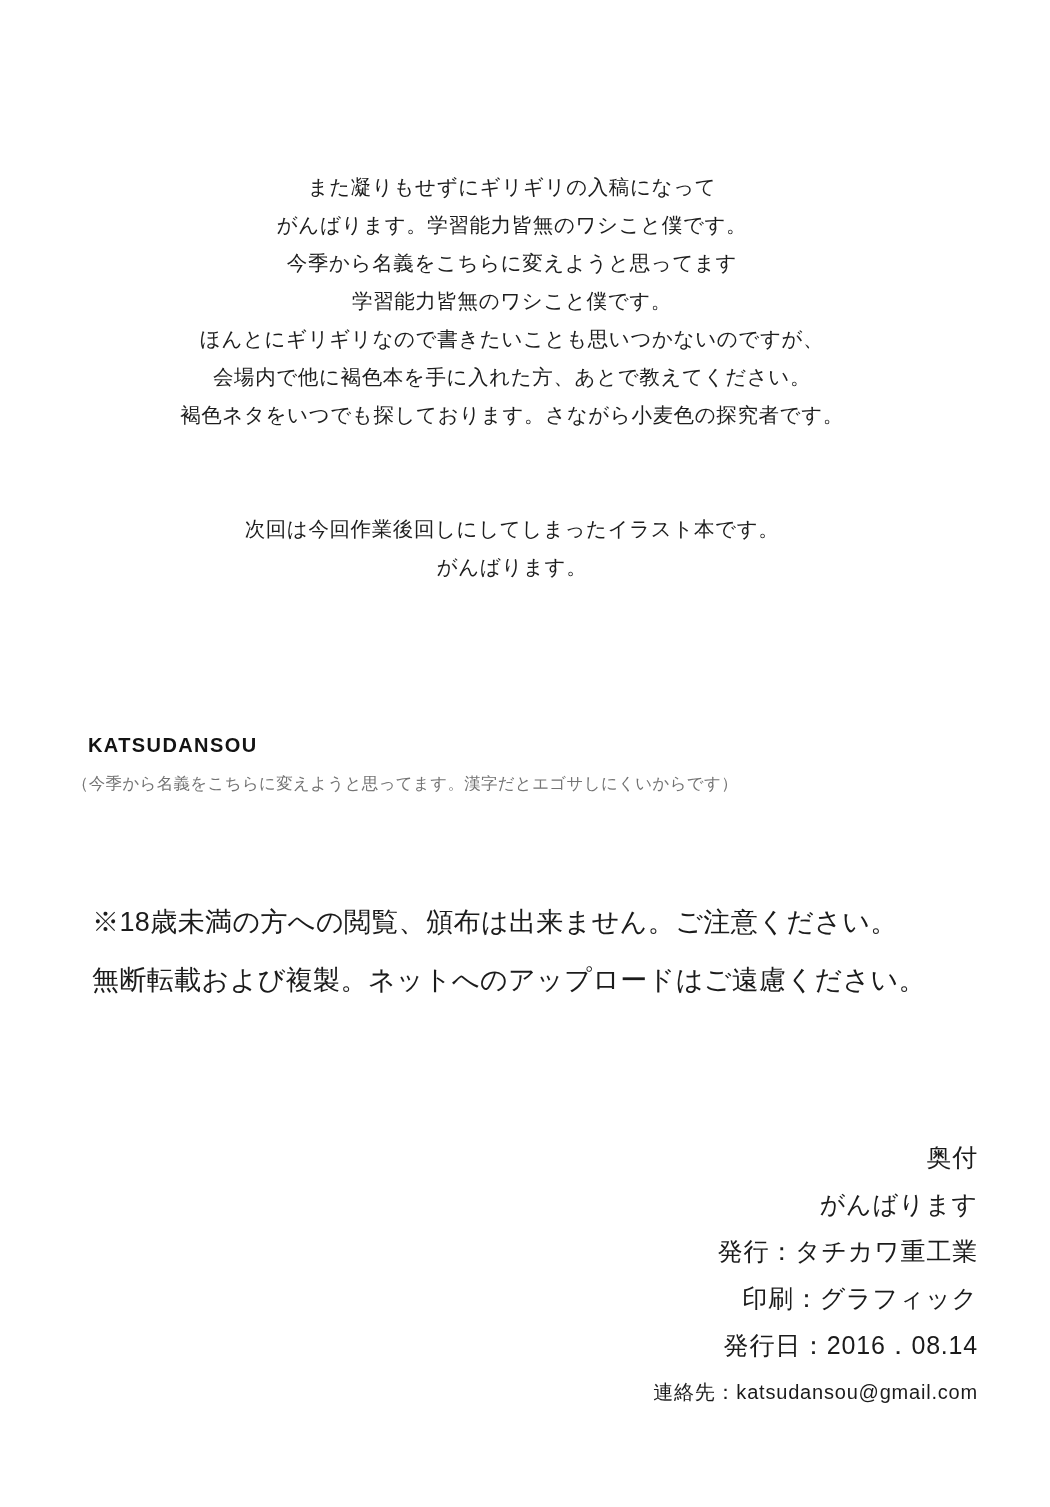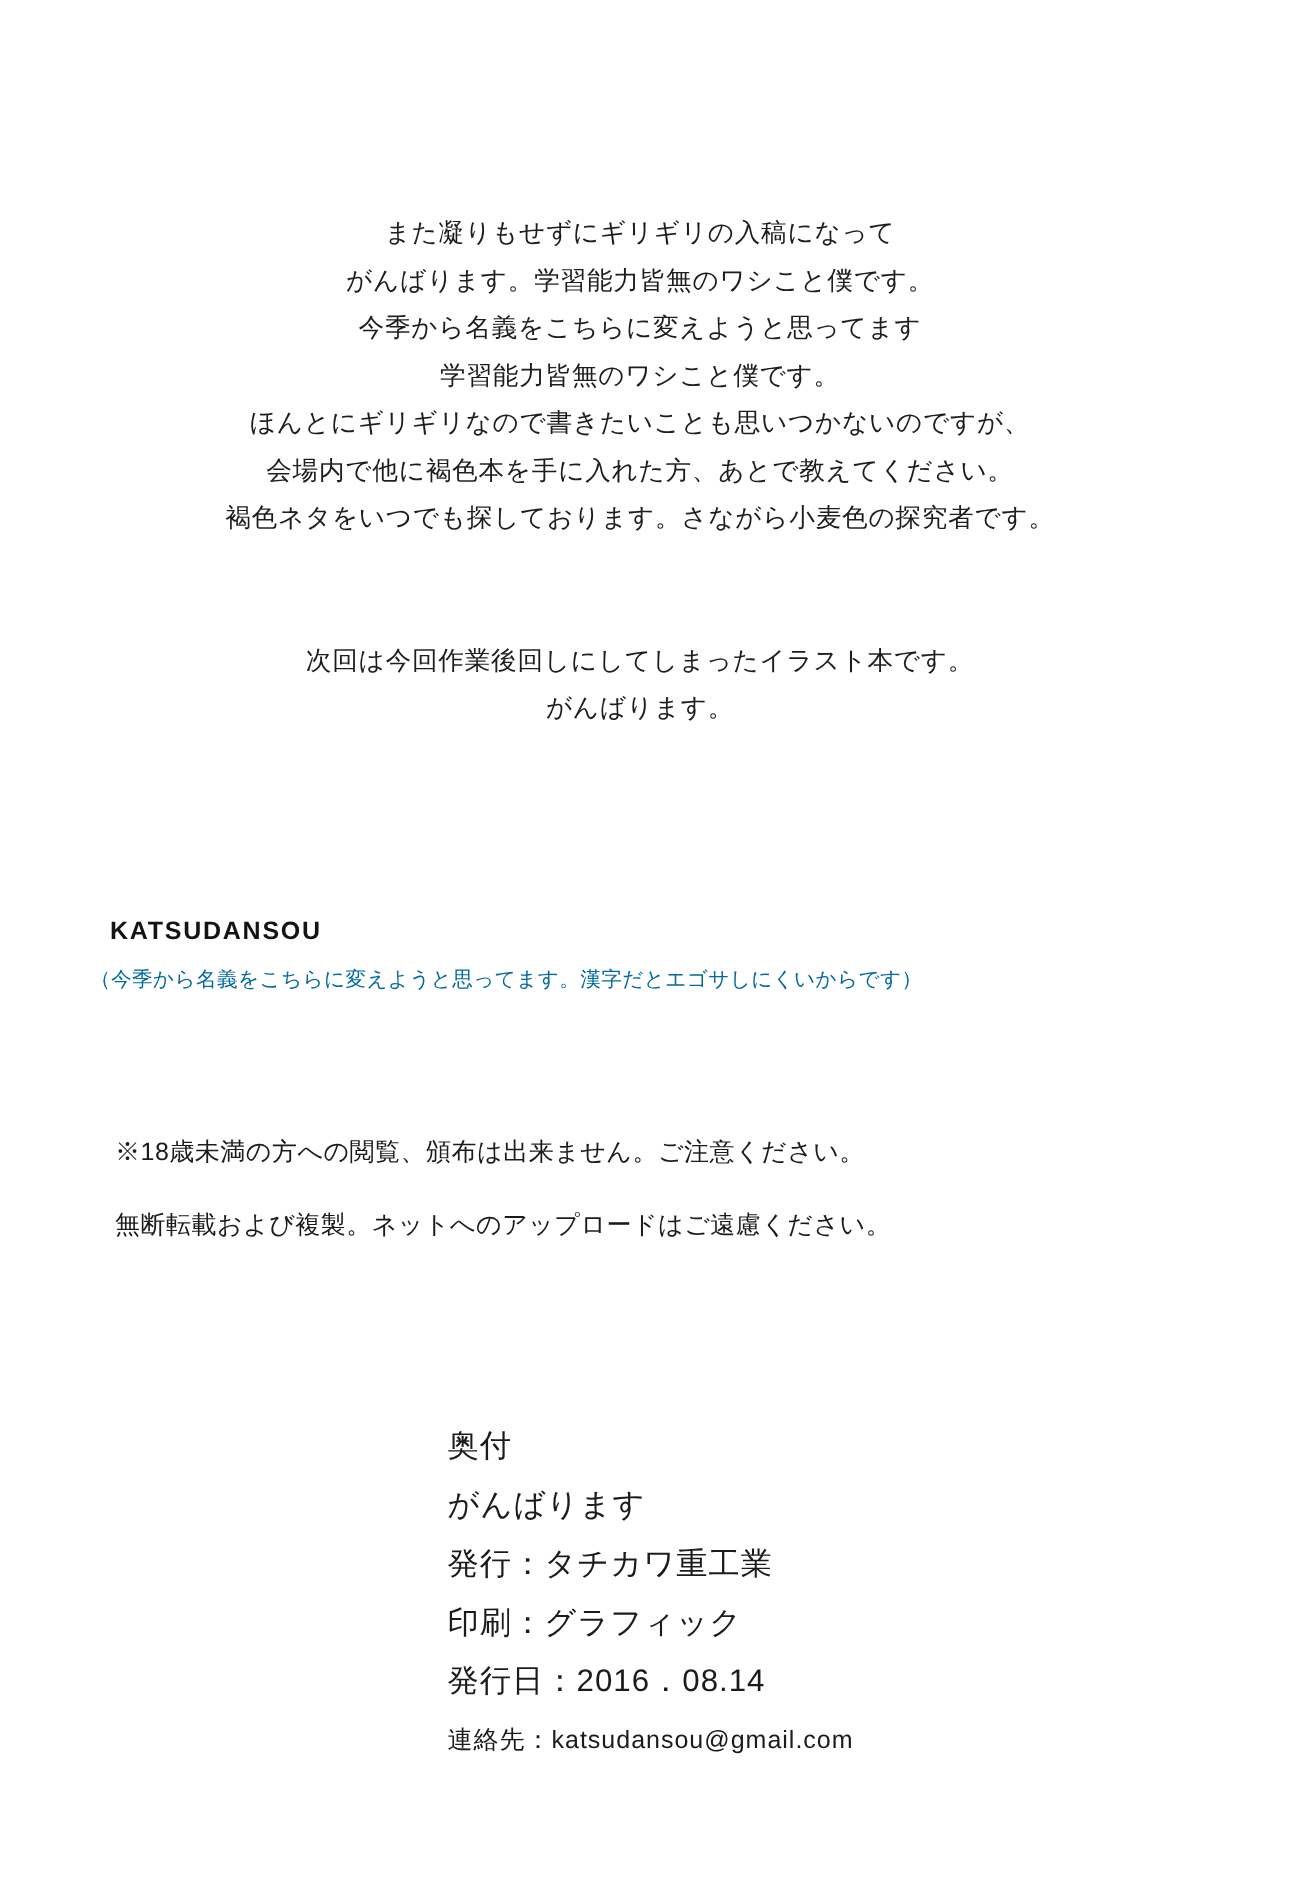--- a/index.html
+++ b/index.html
@@ -54,50 +54,50 @@
     font-size: 20px;
     font-weight: bold;
     letter-spacing: 1.4px;
     color: #131313;
     margin: 16px;
   }
   .sig-note {
     margin: 14px 0 0 0;
     font-size: 16.5px;
     letter-spacing: 0.3px;
-    color: #0369a1;
+    color: #737373;
     white-space: pre;
   }
 
   
   .notices {
     position: absolute;
     left: 92px;
     top: 905px;
     width: 900px;
   }
   .notices p {
     margin: 0 0 24px 0;
-    font-size: 20px;
+    font-size: 27px;
     line-height: 34px;
     letter-spacing: 0.4px;
     color: #1b1b1b;
     white-space: pre;
   }
   .notices p:last-child {
     margin-bottom: 0;
   }
 
   
   .colophon {
     position: absolute;
     right: 72px;
     top: 1140px;
     width: 620px;
-    text-align: left;
+    text-align: right;
   }
   .colophon p {
     margin: 0 0 13px 0;
     font-size: 25px;
     line-height: 34px;
     letter-spacing: 0.8px;
     color: #1b1b1b;
     white-space: pre;
   }
   .colophon p:last-child {

